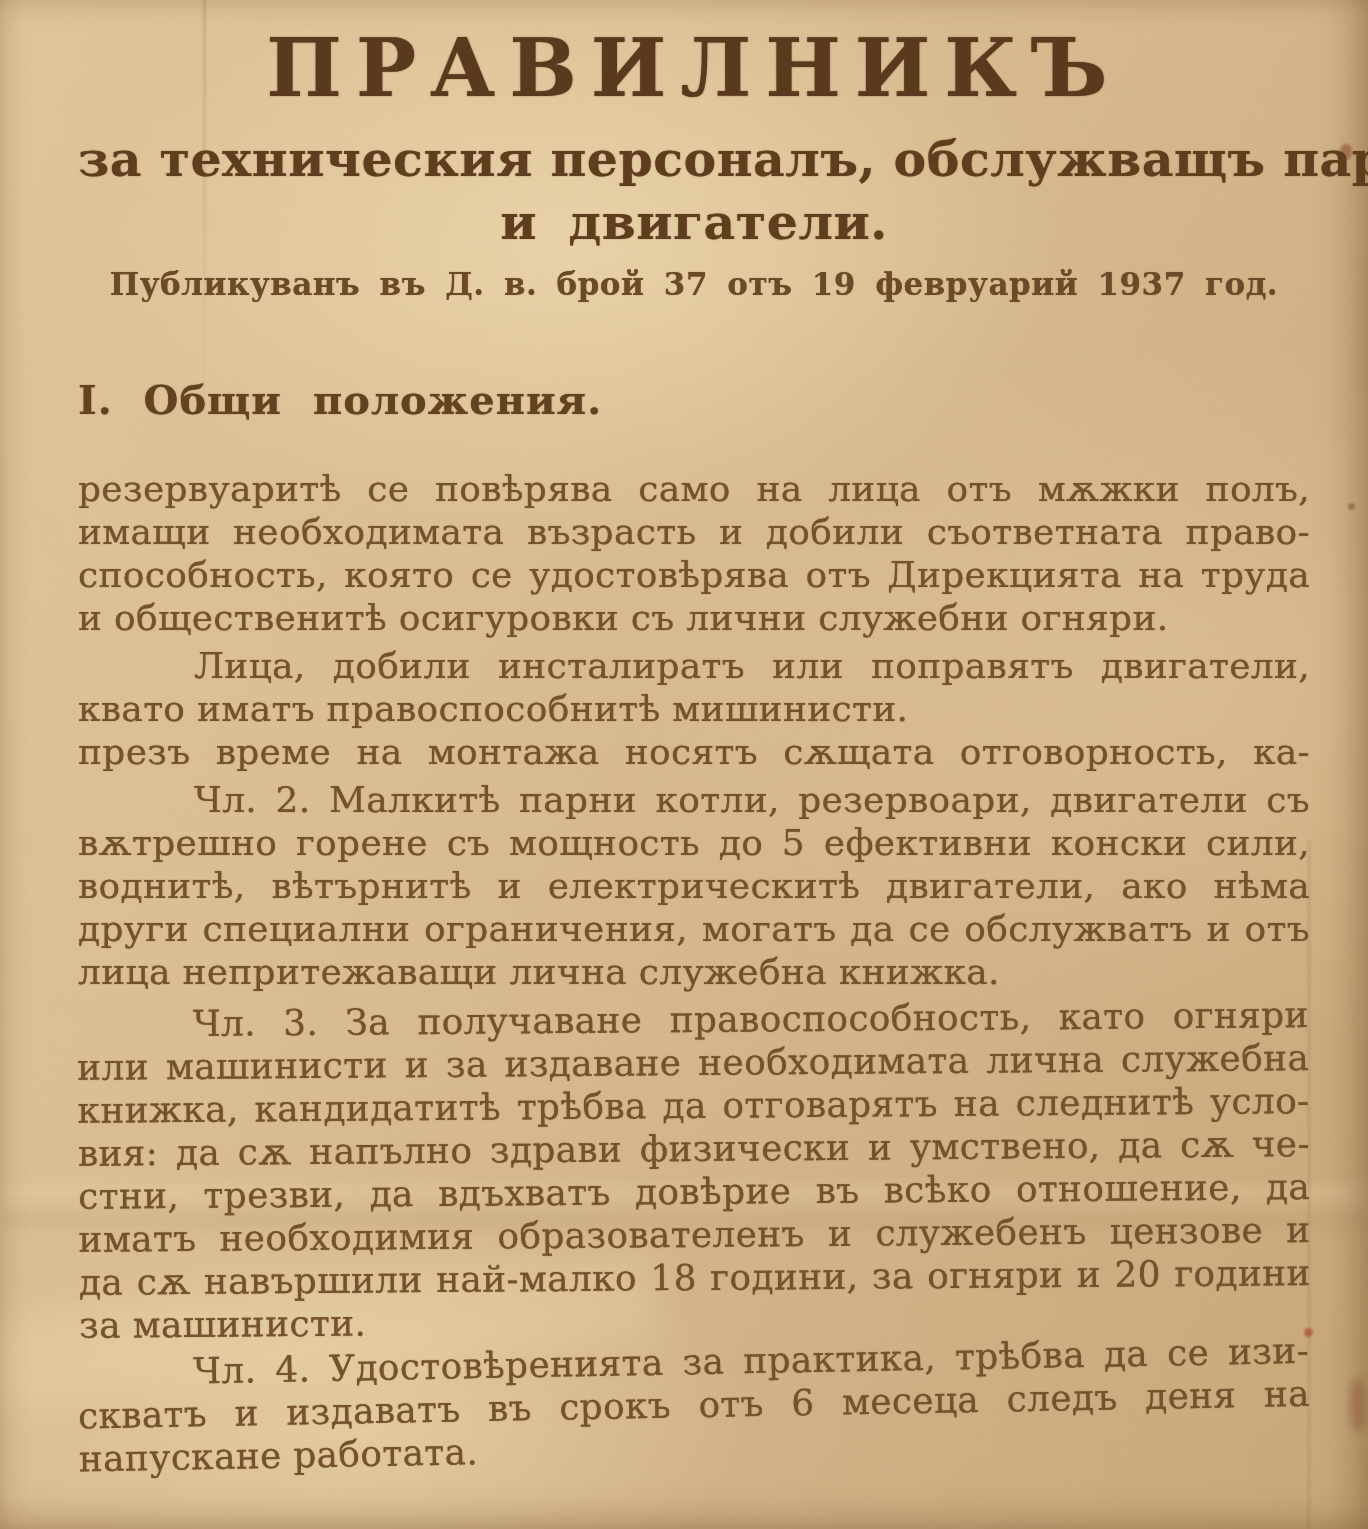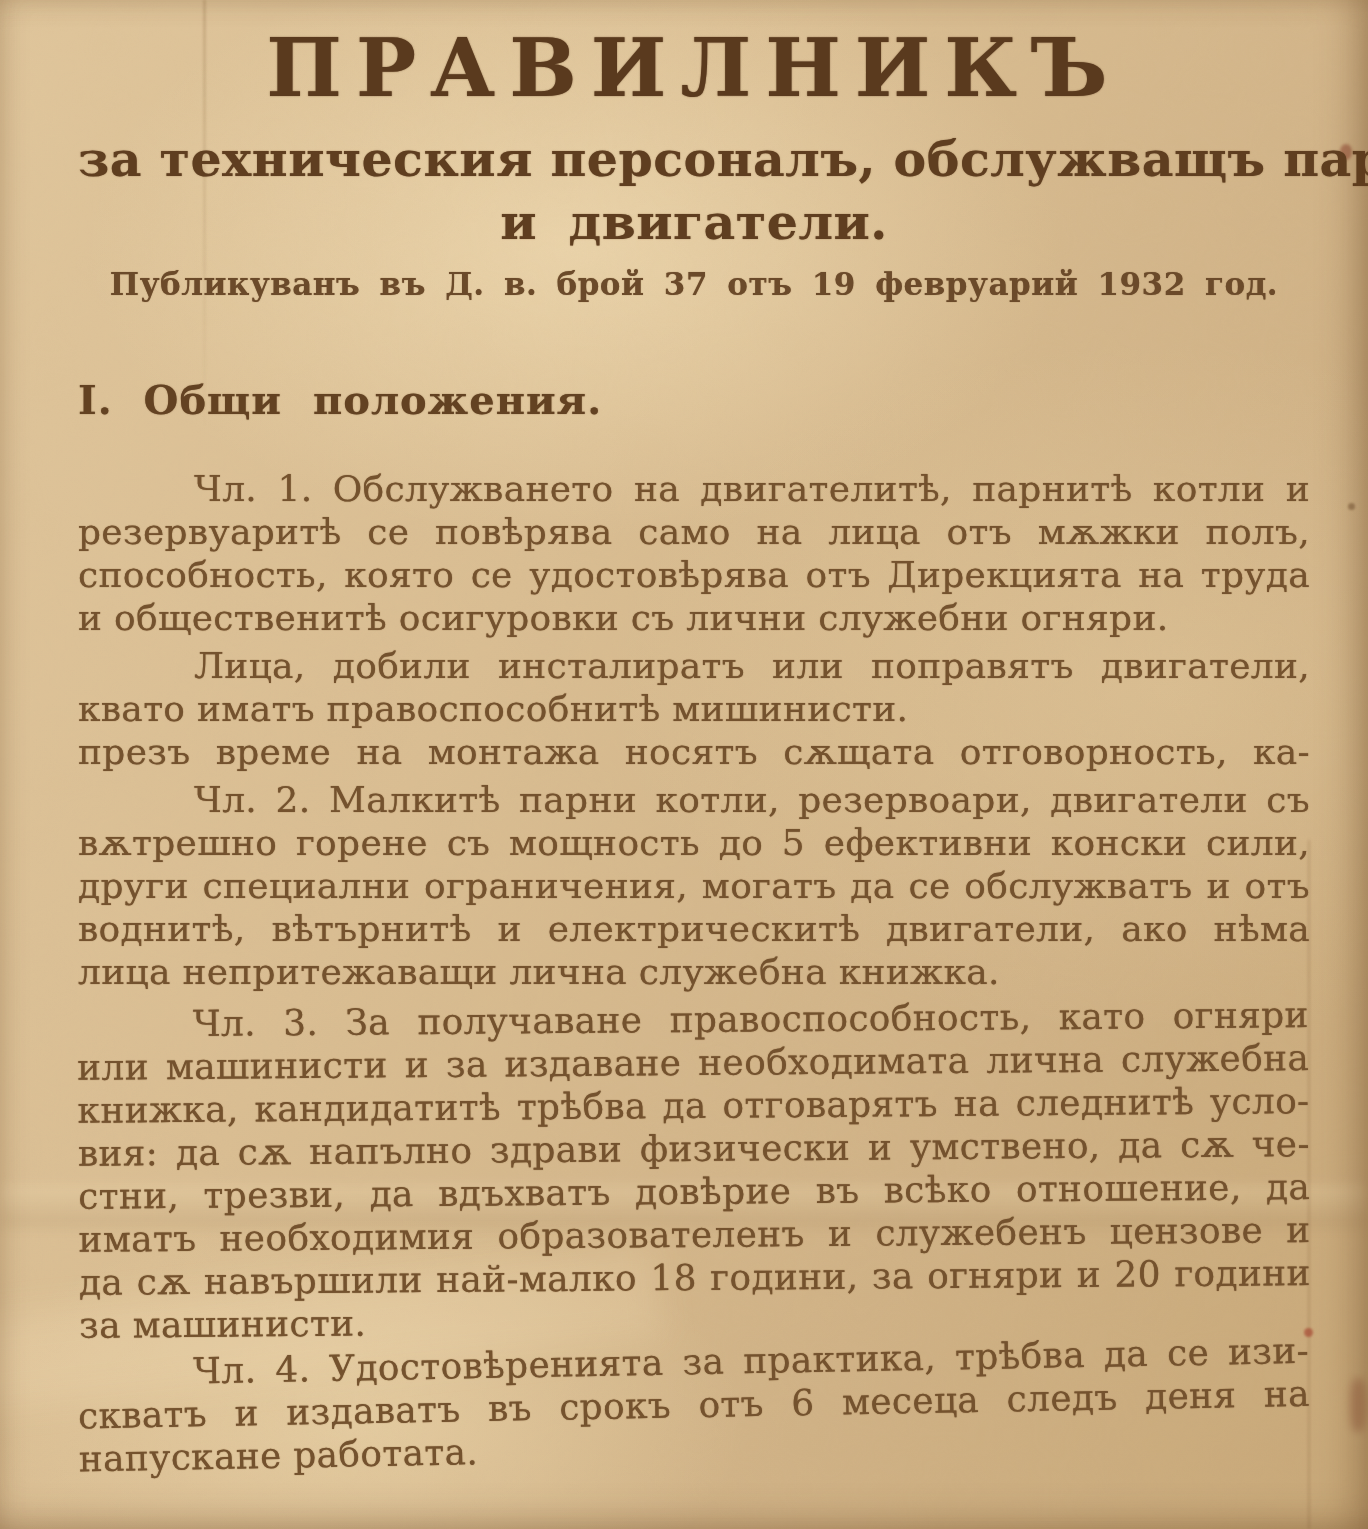--- a/index.html
+++ b/index.html
@@ -167,45 +167,45 @@
   <div class="speck speck-4"></div>
 
   <div class="doc">
 
     <header class="doc-header">
       <h1 class="doc-title">ПРАВИЛНИКЪ</h1>
       <div class="doc-subtitle">
         <span class="sub-line sub-line-1">за техническия персоналъ, обслужващъ парни котли</span>
         <span class="sub-line sub-line-2">и двигатели.</span>
       </div>
-      <div class="doc-publication">Публикуванъ въ Д. в. брой 37 отъ 19 февруарий 1932 год.</div>
+      <div class="doc-publication">Публикуванъ въ Д. в. брой 37 отъ 19 февруарий 1937 год.</div>
     </header>
 
     <h2 class="section-heading">I. Общи положения.</h2>
 
     <div class="article">
 
       <p class="p-1">
-        <span class="line first">Чл. 1. Обслужването на двигателитѣ, парнитѣ котли и</span>
         <span class="line">резервуаритѣ се повѣрява само на лица отъ мѫжки полъ,</span>
+        <span class="line">имащи необходимата възрасть и добили съответната право-</span>
         <span class="line">способность, която се удостовѣрява отъ Дирекцията на труда</span>
         <span class="line last">и общественитѣ осигуровки съ лични служебни огняри.</span>
       </p>
 
       <p class="p-2">
         <span class="line first">Лица, добили инсталиратъ или поправятъ двигатели,</span>
         <span class="line last">квато иматъ правоспособнитѣ мишинисти.</span>
         <span class="line">презъ време на монтажа носятъ сѫщата отговорность, ка-</span>
       </p>
 
       <p class="p-3">
         <span class="line first">Чл. 2. Малкитѣ парни котли, резервоари, двигатели съ</span>
         <span class="line">вѫтрешно горене съ мощность до 5 ефективни конски сили,</span>
+        <span class="line">воднитѣ, вѣтърнитѣ и електрическитѣ двигатели, ако нѣма</span>
         <span class="line">други специални ограничения, могатъ да се обслужватъ и отъ</span>
-        <span class="line">воднитѣ, вѣтърнитѣ и електрическитѣ двигатели, ако нѣма</span>
         <span class="line last">лица непритежаващи лична служебна книжка.</span>
       </p>
 
       <p class="p-4">
         <span class="line first">Чл. 3. За получаване правоспособность, като огняри</span>
         <span class="line">или машинисти и за издаване необходимата лична служебна</span>
         <span class="line">книжка, кандидатитѣ трѣбва да отговарятъ на следнитѣ усло-</span>
         <span class="line">вия: да сѫ напълно здрави физически и умствено, да сѫ че-</span>
         <span class="line">стни, трезви, да вдъхватъ довѣрие въ всѣко отношение, да</span>
         <span class="line">иматъ необходимия образователенъ и служебенъ цензове и</span>

